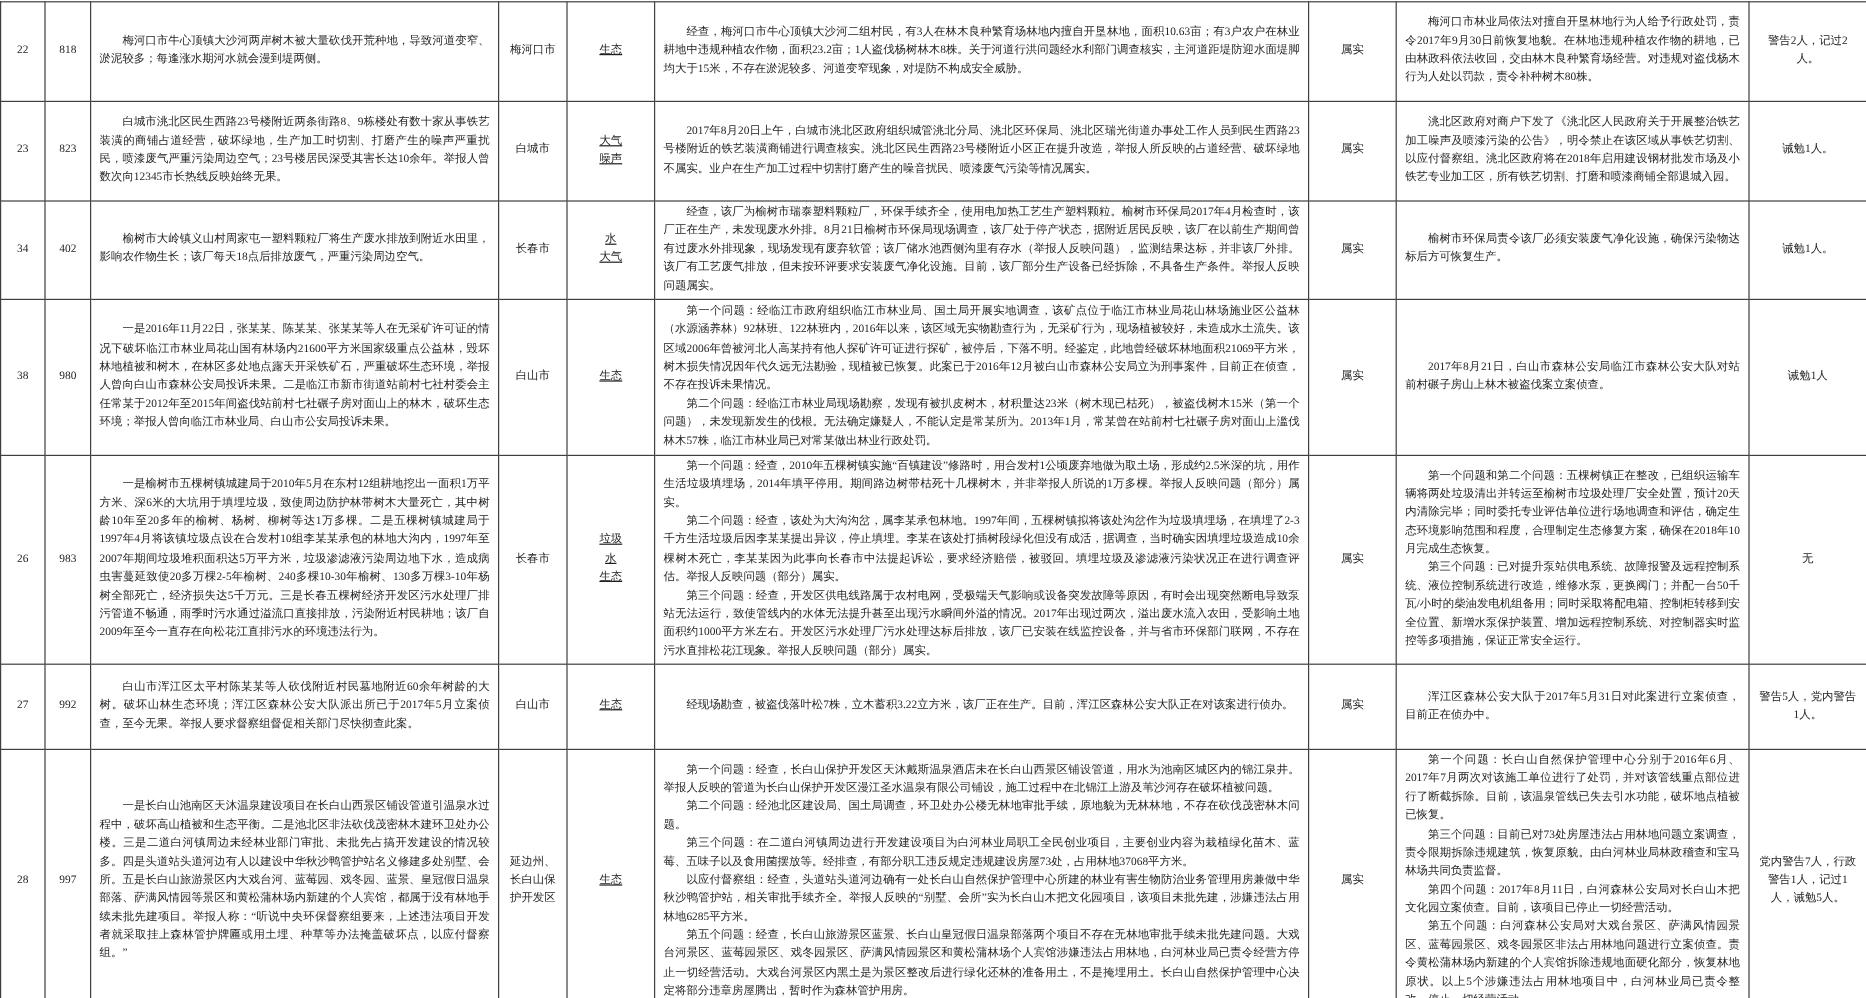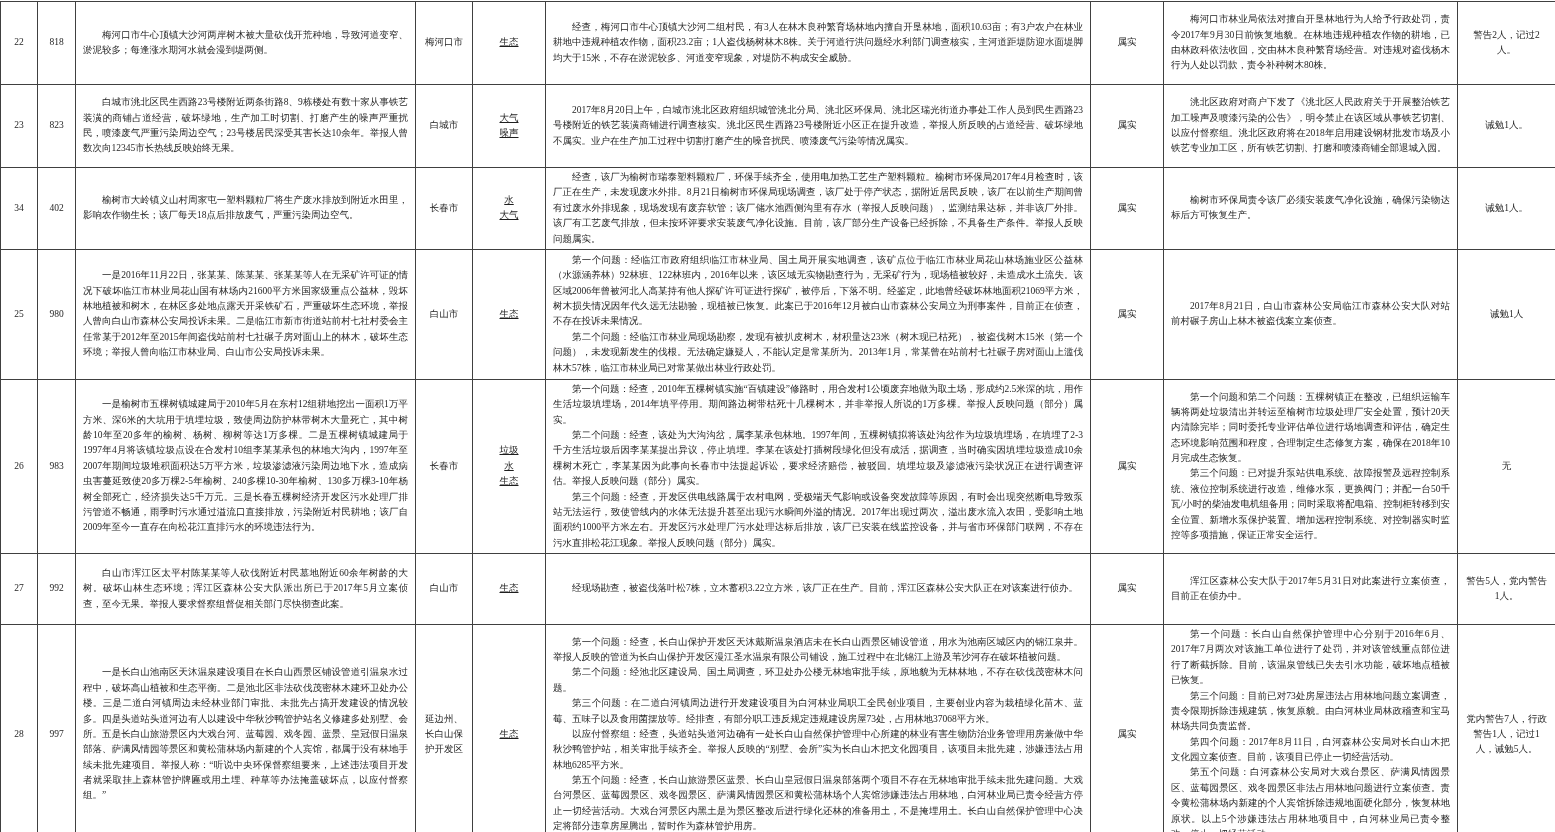--- a/index.html
+++ b/index.html
@@ -88,21 +88,21 @@
     <td class="c-text">
             <p class="para">经查，该厂为榆树市瑞泰塑料颗粒厂，环保手续齐全，使用电加热工艺生产塑料颗粒。榆树市环保局2017年4月检查时，该厂正在生产，未发现废水外排。8月21日榆树市环保局现场调查，该厂处于停产状态，据附近居民反映，该厂在以前生产期间曾有过废水外排现象，现场发现有废弃软管；该厂储水池西侧沟里有存水（举报人反映问题），监测结果达标，并非该厂外排。该厂有工艺废气排放，但未按环评要求安装废气净化设施。目前，该厂部分生产设备已经拆除，不具备生产条件。举报人反映问题属实。</p>
           </td>
     <td class="c-center">属实</td>
     <td class="c-text">
             <p class="para">榆树市环保局责令该厂必须安装废气净化设施，确保污染物达标后方可恢复生产。</p>
           </td>
     <td class="c-center c-acc">诫勉1人。</td>
   </tr>
         <tr style="height: 130px;">
-    <td class="c-center">25</td>
+    <td class="c-center">38</td>
     <td class="c-center">980</td>
     <td class="c-text">
             <p class="para">一是2016年11月22日，张某某、陈某某、张某某等人在无采矿许可证的情况下破坏临江市林业局花山国有林场内21600平方米国家级重点公益林，毁坏林地植被和树木，在林区多处地点露天开采铁矿石，严重破坏生态环境，举报人曾向白山市森林公安局投诉未果。二是临江市新市街道站前村七社村委会主任常某于2012年至2015年间盗伐站前村七社碾子房对面山上的林木，破坏生态环境；举报人曾向临江市林业局、白山市公安局投诉未果。</p>
           </td>
     <td class="c-center">白山市</td>
     <td class="c-center c-preline">生态</td>
     <td class="c-text">
             <p class="para">第一个问题：经临江市政府组织临江市林业局、国土局开展实地调查，该矿点位于临江市林业局花山林场施业区公益林（水源涵养林）92林班、122林班内，2016年以来，该区域无实物勘查行为，无采矿行为，现场植被较好，未造成水土流失。该区域2006年曾被河北人高某持有他人探矿许可证进行探矿，被停后，下落不明。经鉴定，此地曾经破坏林地面积21069平方米，树木损失情况因年代久远无法勘验，现植被已恢复。此案已于2016年12月被白山市森林公安局立为刑事案件，目前正在侦查，不存在投诉未果情况。</p>
             <p class="para">第二个问题：经临江市林业局现场勘察，发现有被扒皮树木，材积量达23米（树木现已枯死），被盗伐树木15米（第一个问题），未发现新发生的伐根。无法确定嫌疑人，不能认定是常某所为。2013年1月，常某曾在站前村七社碾子房对面山上滥伐林木57株，临江市林业局已对常某做出林业行政处罚。</p>
           </td>

